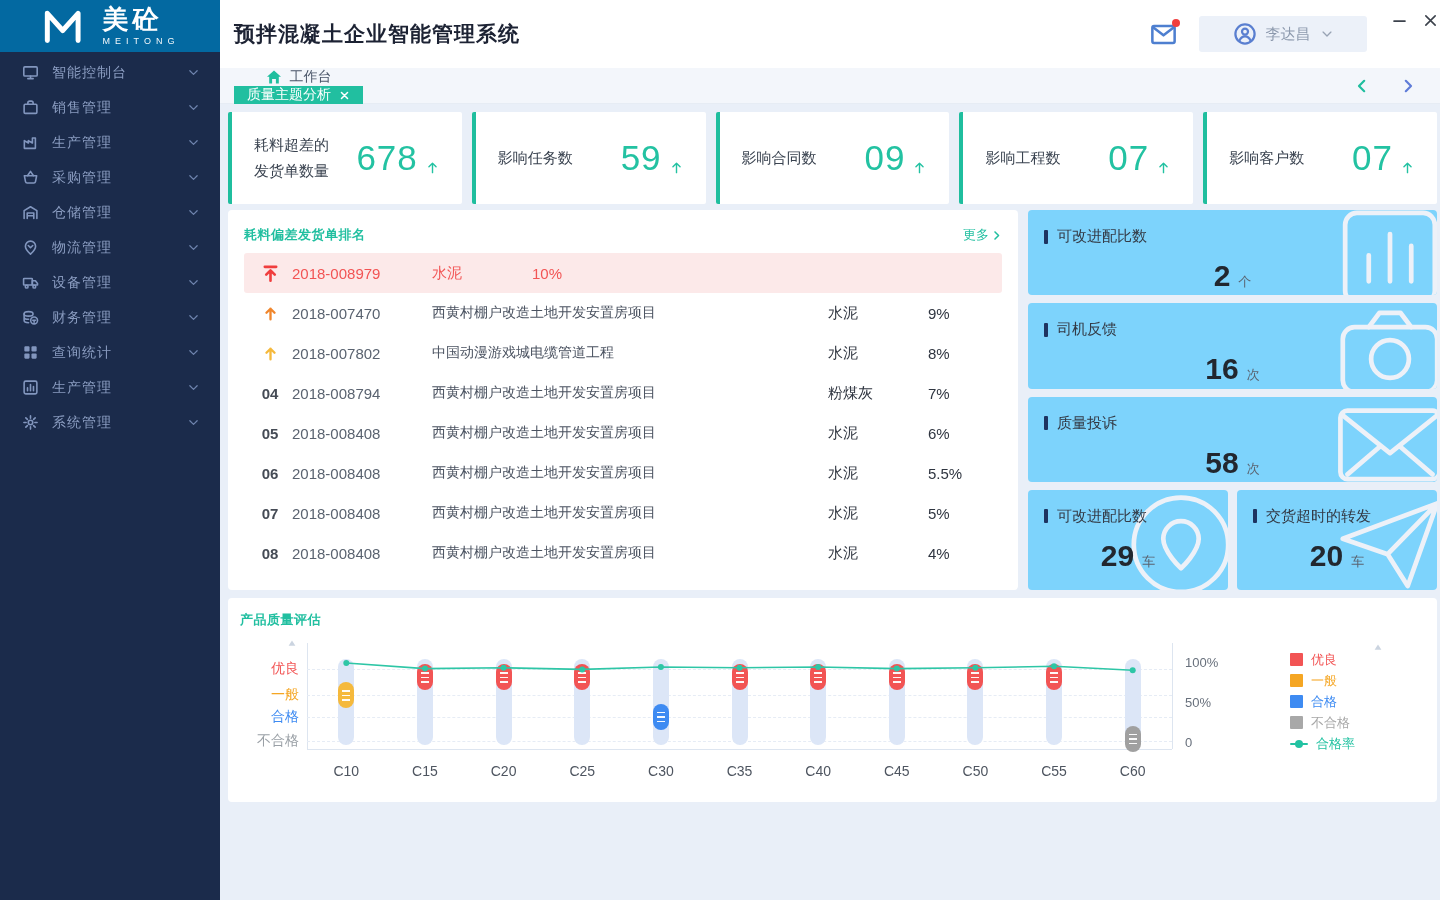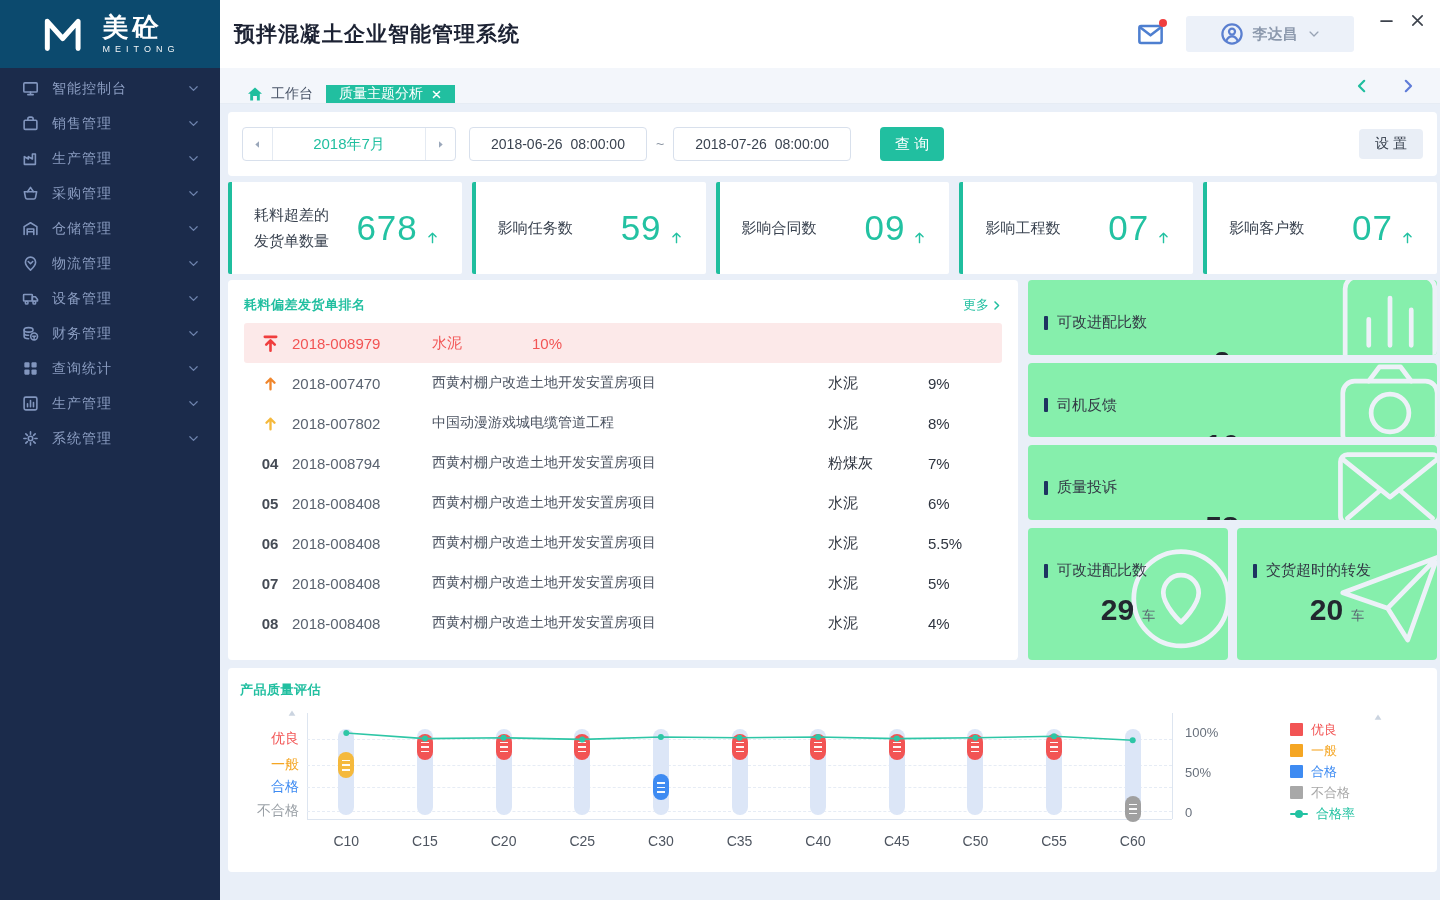--- a/index.html
+++ b/index.html
@@ -9,42 +9,42 @@
 
   
   .icon { display:inline-flex; flex-shrink:0; }
   .icon svg { width:100%; height:100%; fill:none; stroke:currentColor; stroke-width:1.5; stroke-linecap:round; stroke-linejoin:round; }
   .icon.fill svg { fill:currentColor; stroke:none; }
   .icon.thick svg { stroke-width:2.2; }
   .icon.wm svg { stroke-width:4; }
 
   
   .sidebar { width:220px; background:#1B2B4B; flex-shrink:0; display:flex; flex-direction:column; }
-  .logo { height:68px; background:#0c4a6e; display:flex; align-items:center; justify-content:center; gap:18px; }
+  .logo { height:52px; background:#0369a1; display:flex; align-items:center; justify-content:center; gap:18px; }
   .logo-mark { width:44px; height:38px; display:flex; }
   .logo-text { color:#fff; display:flex; flex-direction:column; }
   .logo-cn { font-size:26px; font-weight:bold; letter-spacing:4px; line-height:1; }
   .logo-en { font-size:9px; letter-spacing:5px; margin-top:4px; opacity:.95; }
   .side-menu { padding-top:3px; }
   .side-item { height:35px; display:flex; align-items:center; padding:0 20px 0 22px; color:#8A9CC0; cursor:pointer; font-size:14px; }
   .side-item .mico { width:17px; height:17px; margin-right:13px; color:#8296BE; }
   .side-item .lbl { flex:1; letter-spacing:1px; }
   .side-item .chev { width:13px; height:13px; color:#6F84AE; }
 
   
   .main { flex:1; display:flex; flex-direction:column; min-width:0; }
 
   
-  .topbar { height:68px; background:#fff; display:flex; align-items:center; padding:0 14px 0 14px; }
+  .topbar { height:68px; background:#fff; display:flex; align-items:center; padding:0 1px 0 14px; }
   .page-title { font-size:21px; font-weight:bold; color:#1C2233; letter-spacing:1px; }
   .topbar .spacer { flex:1; }
   .mail-wrap { position:relative; width:27px; height:27px; color:#4E7FD0; cursor:pointer; margin-right:22px; }
   .mail-wrap .icon { width:100%; height:100%; }
   .mail-badge { position:absolute; top:-2px; right:-3px; width:8px; height:8px; border-radius:50%; background:#F03E3E; }
-  .user-pill { height:36px; min-width:168px; background:#ECF1F9; border-radius:3px; display:flex; align-items:center; justify-content:center; gap:9px; cursor:pointer; padding:0 14px;font-weight:bold; }
+  .user-pill { height:36px; min-width:168px; background:#ECF1F9; border-radius:3px; display:flex; align-items:center; justify-content:center; gap:9px; cursor:pointer; padding:0 14px; }
   .user-pill .uico { width:24px; height:24px; color:#5A7FD0; }
   .user-name { font-size:15px; color:#8C99AD; }
   .user-pill .chev { width:14px; height:14px; color:#98A3B4; }
   .win-controls { display:flex; align-items:flex-start; gap:14px; margin-left:24px; align-self:flex-start; padding-top:12px; }
   .win-btn { width:17px; height:17px; color:#3C424C; cursor:pointer; }
 
   
   .tabbar { height:36px; background:#F3F6FB; display:flex; align-items:stretch; padding-left:14px; border-bottom:1px solid #E6ECF4; }
   .tab { display:flex; align-items:center; gap:8px; font-size:14px; padding:0 13px; cursor:pointer; color:#4A5568; }
   .tab .hico { width:16px; height:16px; color:#1FBE9E; }
@@ -96,21 +96,21 @@
   .rank-row .cell-percent { width:60px; font-size:15px; color:#2F3540; }
   .rank-row.hl { background:#FCE9E9; }
   .rank-row.hl .cell-order, .rank-row.hl .cell-project, .rank-row.hl .cell-material, .rank-row.hl .cell-percent { color:#F25454; font-size:15px; }
   .mk-top { width:19px; height:19px; color:#F03E3E; }
   .mk-orange { width:17px; height:17px; color:#F0862C; }
   .mk-yellow { width:17px; height:17px; color:#F5B93C; }
 
   
   .right-col { flex:1; display:flex; flex-direction:column; gap:8px; min-width:0; }
   .half-row { display:flex; gap:9px; flex:1; }
-  .info-card { position:relative; background:#86efac; border-radius:4px; flex:1; overflow:hidden; padding:33px 16px; }
+  .info-card { position:relative; background:#7dd3fc; border-radius:4px; flex:1; overflow:hidden; padding:17px 16px; }
   .info-head { position:relative; z-index:1; display:flex; align-items:center; gap:9px; }
   .info-bar { width:4px; height:14px; background:#1E3461; border-radius:1px; }
   .info-label { font-size:15px; color:#333A45; }
   .info-value-row { position:relative; z-index:1; display:flex; align-items:baseline; justify-content:center; margin-top:13px; gap:8px; }
   .info-value { font-size:30px; font-weight:bold; color:#22272F; }
   .info-unit { font-size:13px; color:#5A6370; }
   .watermark { position:absolute; right:-12px; top:50%; transform:translateY(-46%); width:118px; height:118px; color:#EDF1F8; z-index:0; }
 
   
   .chart-panel { height:204px; padding:13px 12px 0 12px; }
@@ -349,21 +349,21 @@
           </span>
         <span class="icon win-btn" id="close-slot">
             <svg viewBox="0 0 16 16">
               <path d="M3.6 3.6l8.8 8.8M12.4 3.6l-8.8 8.8"></path>
             </svg>
           </span>
       </div>
     </header>
 
     <div class="tabbar">
-      <div id="tabs-slot" style="display:flex;align-items:flex-end;">
+      <div id="tabs-slot" style="display:flex;align-items:center;flex-direction:column;">
           <div class="tab">
             <span class="icon fill hico" style="width: 16px; height: 16px;">
               <svg viewBox="0 0 16 16">
                 <path d="M8 1.6l7 6.2h-2.2v6.6H9.9V10H6.1v4.4H3.2V7.8H1z"></path>
               </svg>
             </span>
             <span>工作台</span>
           </div>
           <div class="tab active">
             <span>质量主题分析</span>
@@ -384,41 +384,20 @@
         <span class="icon thick tab-arrow right" id="tabarrow-r">
             <svg viewBox="0 0 16 16">
               <path d="M5.8 2.8L11 8l-5.2 5.2"></path>
             </svg>
           </span>
       </div>
     </div>
 
     <div class="content">
 
-      <div class="panel filter-panel">
-        <div class="month-box">
-          <span class="month-caret l icon fill" id="month-prev" style="width: 30px;">
-              <svg viewBox="0 0 16 16" style="width: 11px; height: 11px;">
-                <path d="M10.2 3.4v9.2L4.8 8z"></path>
-              </svg>
-            </span>
-          <span class="month-label">2018年7月</span>
-          <span class="month-caret r icon fill" id="month-next" style="width: 30px;">
-              <svg viewBox="0 0 16 16" style="width: 11px; height: 11px;">
-                <path d="M5.8 3.4v9.2L11.2 8z"></path>
-              </svg>
-            </span>
-        </div>
-        <input class="date-input" readonly="" value="2018-06-26  08:00:00" style="">
-        <span class="tilde">~</span>
-        <input class="date-input" readonly="" value="2018-07-26  08:00:00" style="">
-        <button class="btn-query">查 询</button>
-        <div class="spacer" style="flex:1;"></div>
-        <button class="btn-settings">设 置</button>
-      </div>
 
       <div class="stat-row" id="stat-row">
           <div class="stat-card">
             <div class="stat-label">
               <div>耗料超差的</div>
               <div>发货单数量</div>
             </div>
             <span class="stat-value">678</span>
             <span class="icon stat-up" style="width: 15px; height: 15px;">
               <svg viewBox="0 0 16 16">

